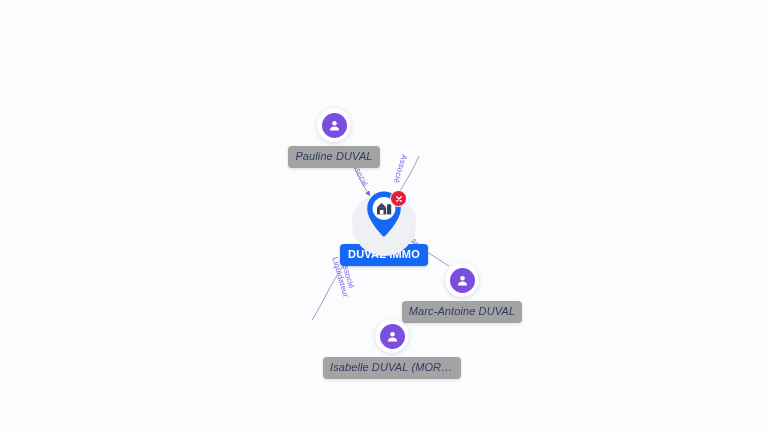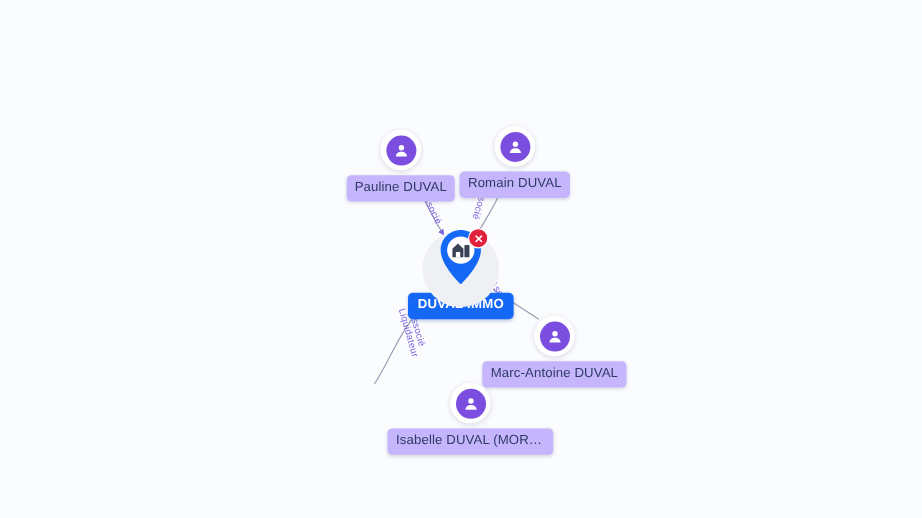--- a/index.html
+++ b/index.html
@@ -55,32 +55,33 @@
     border-radius: 50%;
     background: #7b4ee0;
     display: flex;
     align-items: center;
     justify-content: center;
   }
   .person-avatar svg { display: block; }
 
   .node-label {
     margin-top: 4px;
-    background: #c4b5fd;
+    background: #a3a3a3;
     color: #2f3b63;
     font-size: 11px;
     line-height: 13px;
     letter-spacing: .1px;
     padding: 4px 7px 5px 7px;
     border-radius: 4px;
     box-shadow: 0 1px 3px rgba(40,50,90,0.16);
     white-space: nowrap;
     max-width: 124px;
     overflow: hidden;
     text-overflow: ellipsis;
+    font-style: italic;
   }
 
   
   .company-node {
     position: absolute;
     width: 160px;
     margin-left: -80px;
     display: flex;
     flex-direction: column;
     align-items: center;
@@ -186,31 +187,20 @@
       <span class="disc">
         <svg width="15" height="15" viewBox="0 0 24 24" fill="#ffffff">
           <circle cx="12" cy="8.2" r="3.6"></circle>
           <path d="M4.6 20c0-4.1 3.3-6.4 7.4-6.4s7.4 2.3 7.4 6.4z"></path>
         </svg>
       </span>
     </div>
     <div class="node-label">Pauline DUVAL</div>
   </div>
 
-  <div class="person-node" style="left:429px; top:105px;">
-    <div class="person-avatar">
-      <span class="disc">
-        <svg width="15" height="15" viewBox="0 0 24 24" fill="#ffffff">
-          <circle cx="12" cy="8.2" r="3.6"></circle>
-          <path d="M4.6 20c0-4.1 3.3-6.4 7.4-6.4s7.4 2.3 7.4 6.4z"></path>
-        </svg>
-      </span>
-    </div>
-    <div class="node-label">Romain DUVAL</div>
-  </div>
 
   <div class="person-node" style="left:462px; top:263px;justify-content:center;">
     <div class="person-avatar">
       <span class="disc">
         <svg width="15" height="15" viewBox="0 0 24 24" fill="#ffffff">
           <circle cx="12" cy="8.2" r="3.6"></circle>
           <path d="M4.6 20c0-4.1 3.3-6.4 7.4-6.4s7.4 2.3 7.4 6.4z"></path>
         </svg>
       </span>
     </div>

